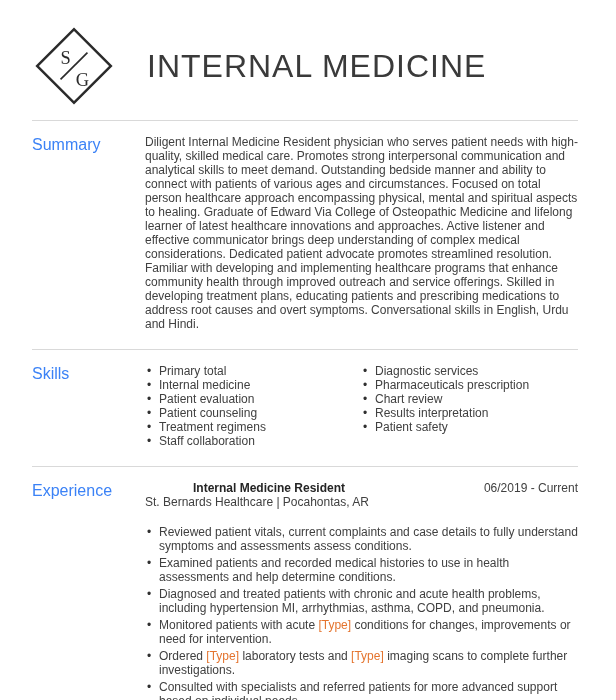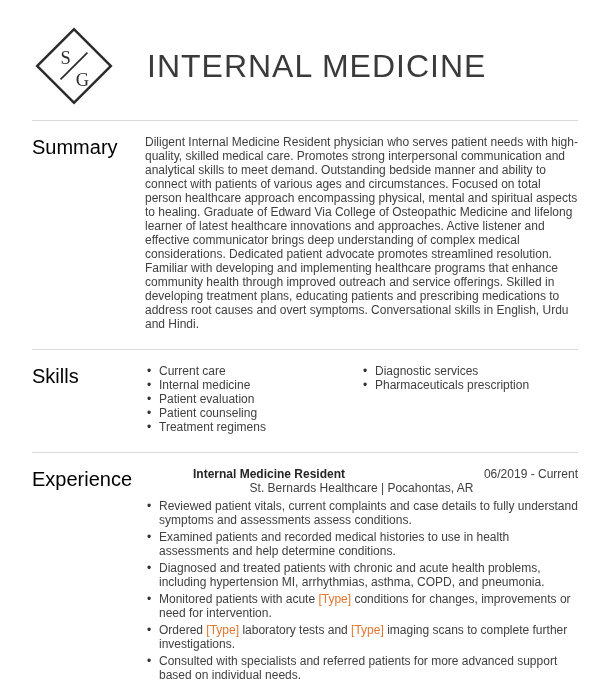--- a/index.html
+++ b/index.html
@@ -18,37 +18,37 @@
   .logo text { font-family: "Liberation Serif", serif; }
   .title {
     font-size: 32px; font-weight: 400; color: #3a3a3a;
     letter-spacing: 1px; line-height: 1.27;
   }
 
   hr.divider { border: none; border-top: 1px solid #d9d9d9; }
 
   
   .section { display: flex; padding: 14px 0 18px 0; }
-  .section-label { flex: 0 0 113px; font-size: 20px; color: #000000; padding-top: 1px; }
+  .section-label { flex: 0 0 113px; font-size: 16px; color: #3b82f6; padding-top: 1px; }
   .section-content { flex: 1; font-size: 12px; line-height: 14px; color: #404040; }
 
   
   .skills-cols { display: flex; }
   .skills-cols ul { list-style: none; }
   .skills-cols ul:first-child { width: 216px; flex: 0 0 216px; }
   .skills-cols li, .exp-bullets li { position: relative; padding-left: 14px; }
   .skills-cols li::before, .exp-bullets li::before {
     content: "\2022"; position: absolute; left: 2px; top: 0; color: #2f2f2f;
   }
 
   
   .job-header { display: flex; justify-content: space-between; align-items: baseline; }
   .job-title { font-weight: bold; color: #252525; padding-left: 48px; }
   .job-dates { color: #404040; }
-  .employer { margin-bottom: 4px; text-align: center; }
+  .employer { margin-bottom: 16px; }
   .exp-bullets { list-style: none; }
   .exp-bullets li { margin-bottom: 3px; }
 
   .type-token { color: var(--accent, #e4742e); }
 </style>
 </head>
 <body>
 
 <div class="page">
 
@@ -72,29 +72,33 @@
       <p>Diligent Internal Medicine Resident physician who serves patient needs with high-quality, skilled medical care. Promotes strong interpersonal communication and analytical skills to meet demand. Outstanding bedside manner and ability to connect with patients of various ages and circumstances. Focused on total person healthcare approach encompassing physical, mental and spiritual aspects to healing. Graduate of Edward Via College of Osteopathic Medicine and lifelong learner of latest healthcare innovations and approaches. Active listener and effective communicator brings deep understanding of complex medical considerations. Dedicated patient advocate promotes streamlined resolution. Familiar with developing and implementing healthcare programs that enhance community health through improved outreach and service offerings. Skilled in developing treatment plans, educating patients and prescribing medications to address root causes and overt symptoms. Conversational skills in English, Urdu and Hindi.</p>
     </div>
   </div>
 
   <hr class="divider">
 
   <div class="section">
     <div class="section-label">Skills</div>
     <div class="section-content skills-cols">
       <ul>
-        <li>Current care</li>
+        <li>Primary total</li>
         <li>Internal medicine</li>
         <li>Patient evaluation</li>
         <li>Patient counseling</li>
         <li>Treatment regimens</li>
+        <li>Staff collaboration</li>
       </ul>
       <ul>
         <li>Diagnostic services</li>
         <li>Pharmaceuticals prescription</li>
+        <li>Chart review</li>
+        <li>Results interpretation</li>
+        <li>Patient safety</li>
       </ul>
     </div>
   </div>
 
   <hr class="divider">
 
   <div class="section">
     <div class="section-label">Experience</div>
     <div class="section-content">
       <div class="job-header">

